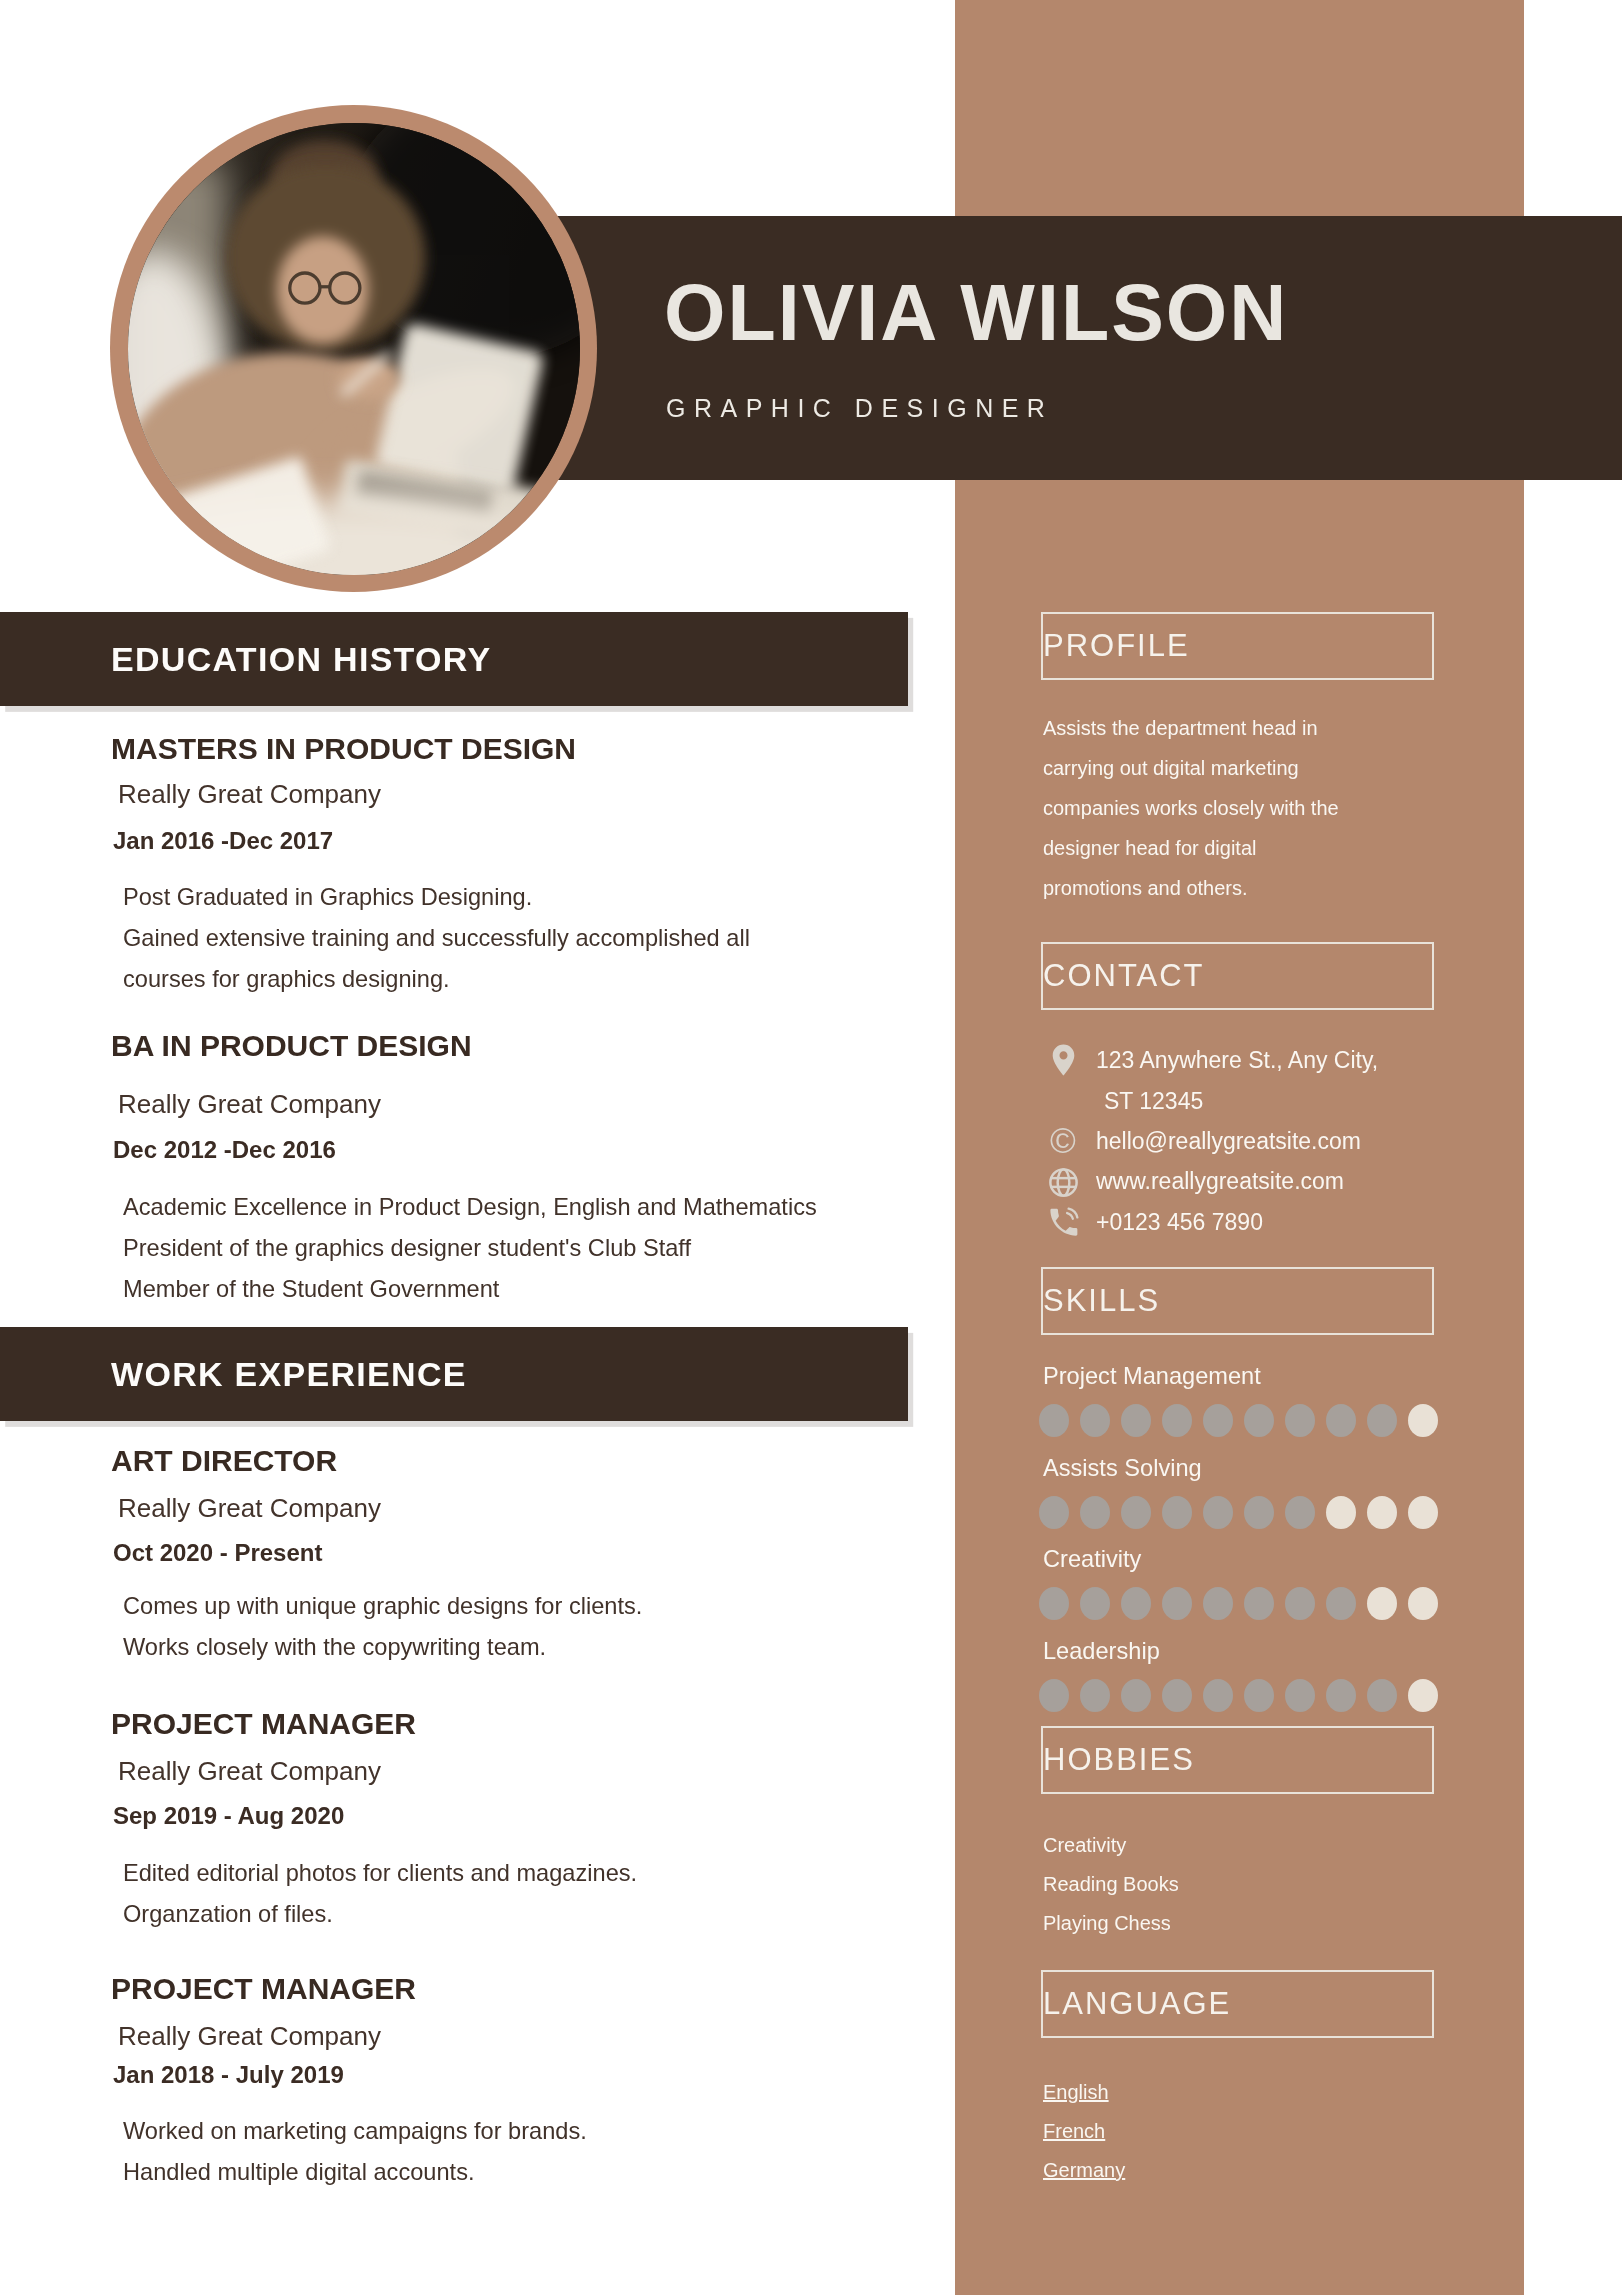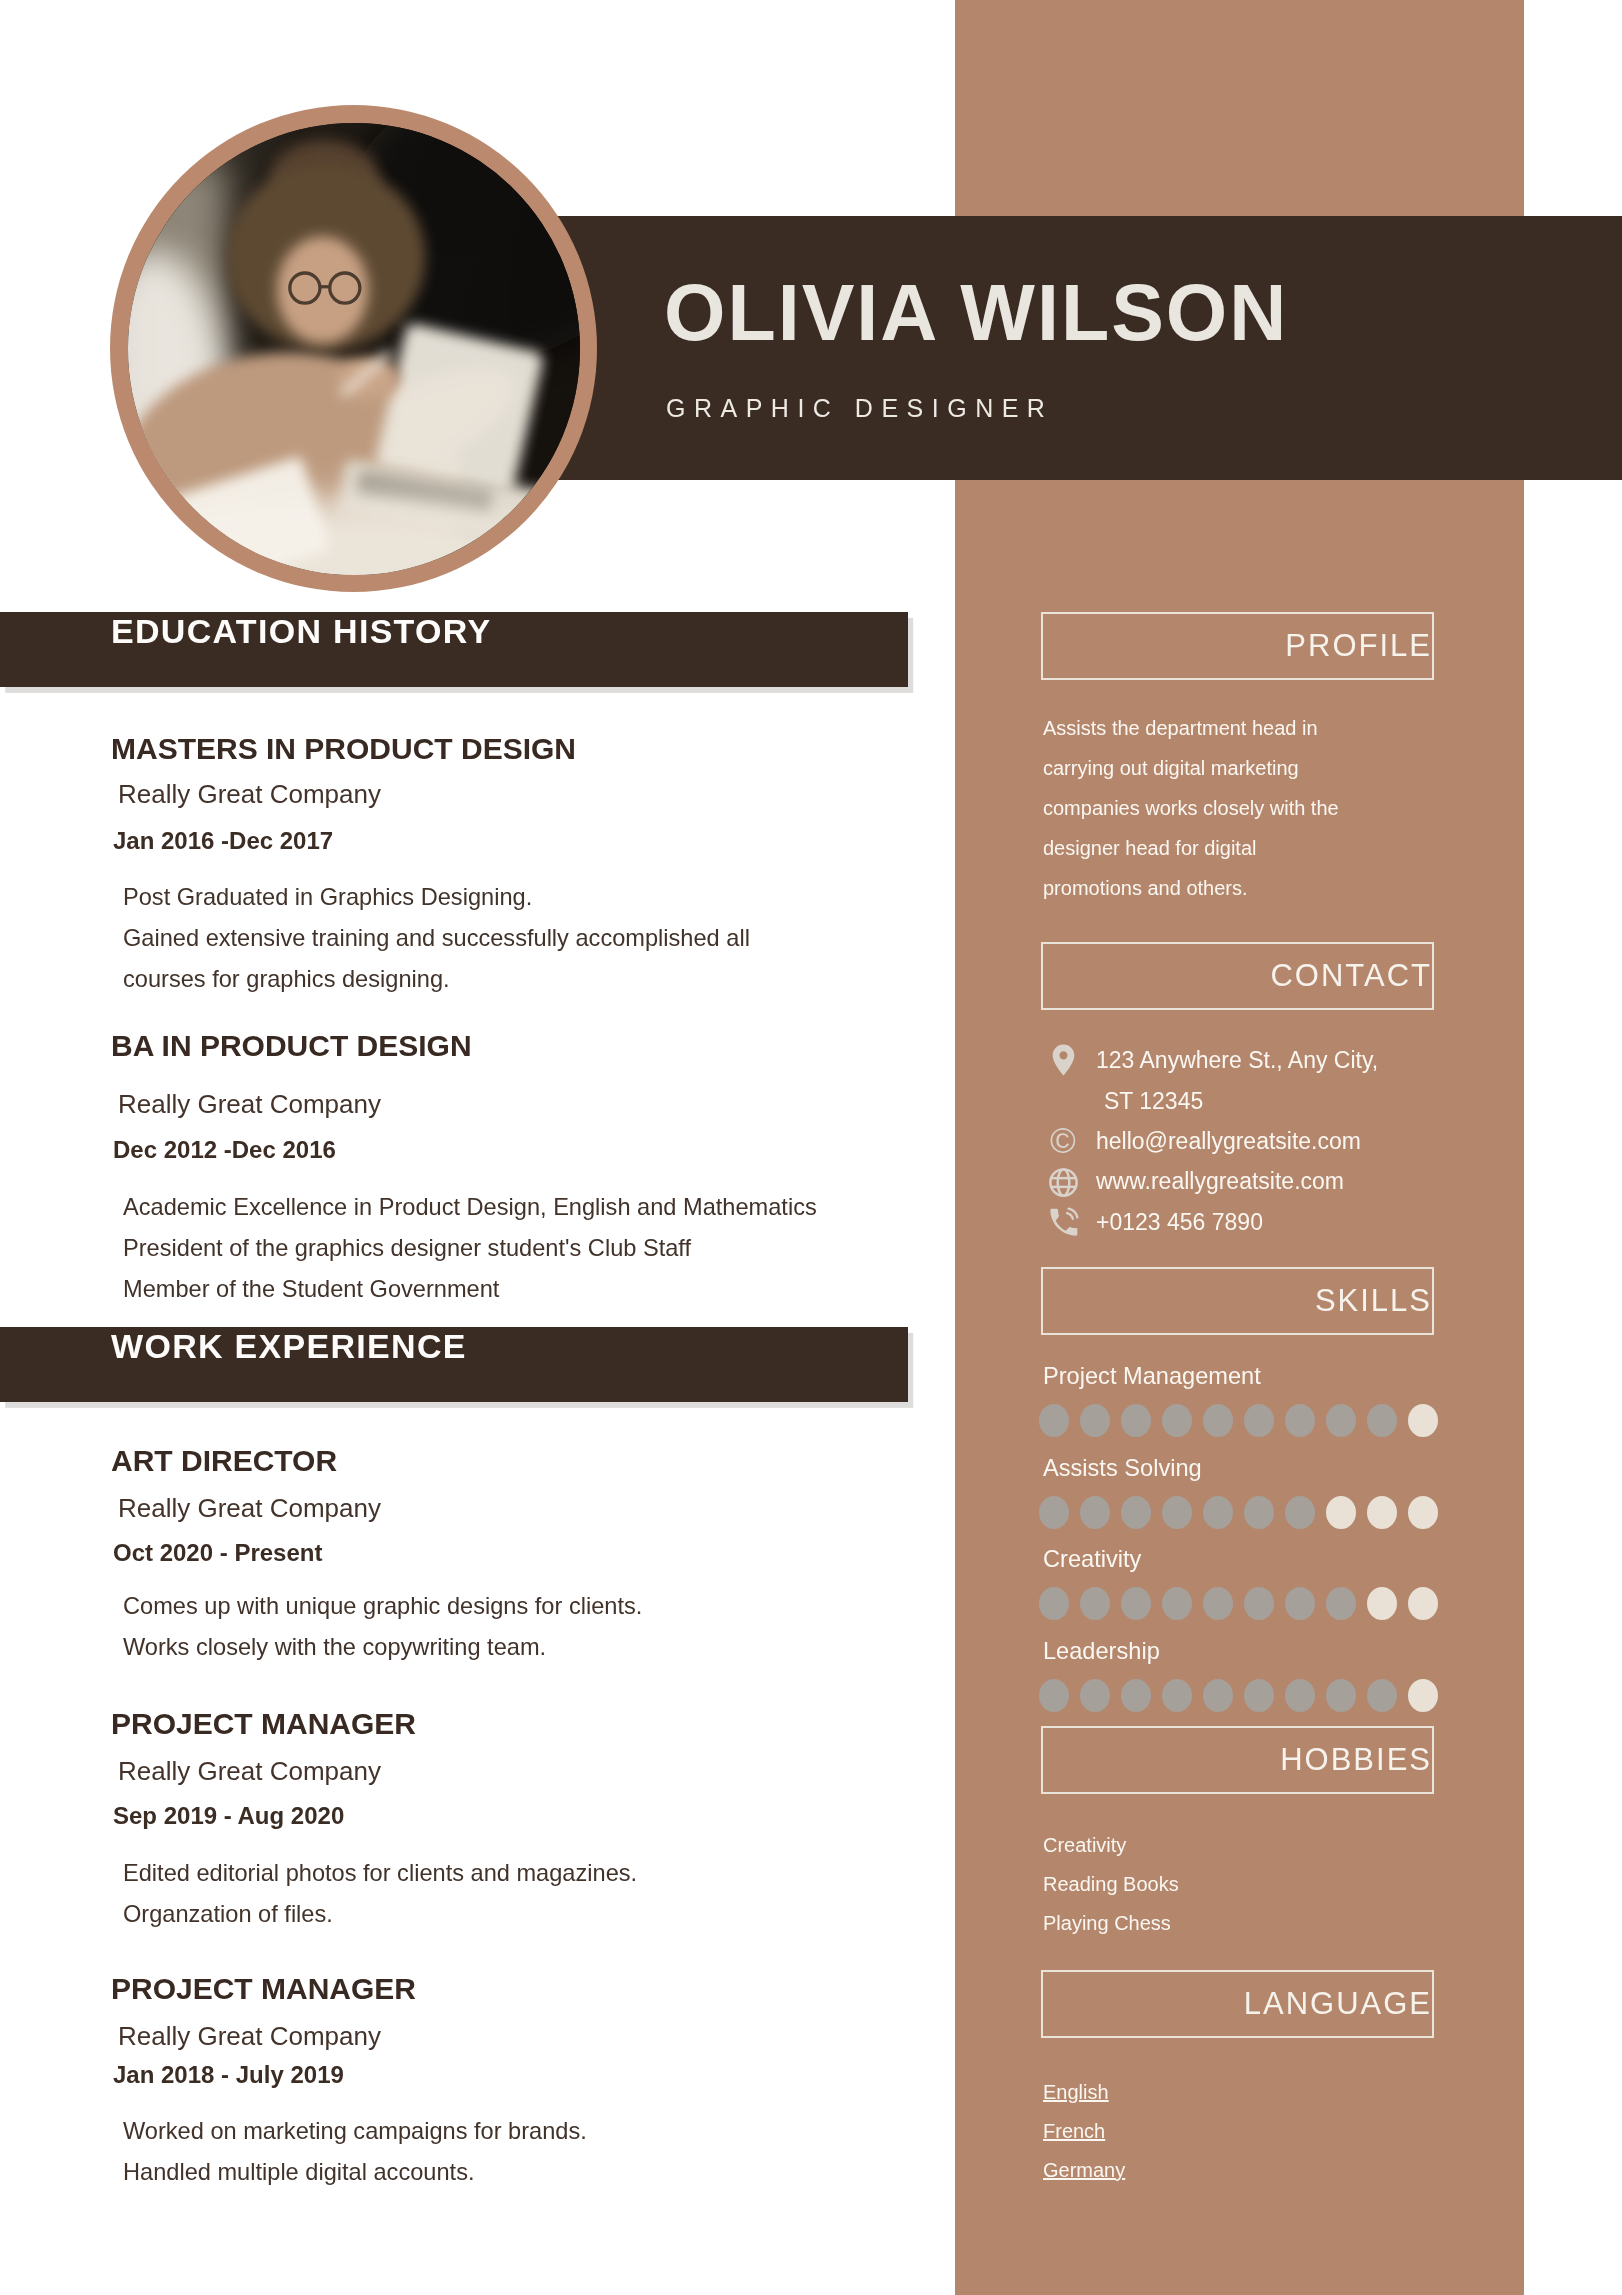--- a/index.html
+++ b/index.html
@@ -18,35 +18,35 @@
         letter-spacing:8.5px;color:#EDEAE4;white-space:nowrap;}
 
   
   .photo-ring{left:110px;top:105px;width:487px;height:487px;border-radius:50%;
         background:var(--ring,#BB8A6E);}
   .photo-clip{position:absolute;left:17.7px;top:17.7px;width:452px;height:452px;border-radius:50%;
         overflow:hidden;background:#241f19;}
   .photo-clip svg{display:block;}
 
   
-  .section-bar{left:0;height:75px;width:908px;background:var(--brown,#3A2C23);
-        display:flex;align-items:flex-start;box-shadow:5.2px 5.9px 0 rgba(59,45,35,0.16);}
+  .section-bar{left:0;height:94px;width:908px;background:var(--brown,#3A2C23);
+        display:flex;align-items:center;box-shadow:5.2px 5.9px 0 rgba(59,45,35,0.16);}
   .section-bar .bar-label{margin-left:111px;font-size:34px;font-weight:700;color:#FDFCFA;
         letter-spacing:1.3px;white-space:nowrap;}
   .edu-bar{top:612px;}
   .work-bar{top:1327px;}
 
   .item-title{left:111px;font-size:30px;font-weight:700;color:#382A22;white-space:nowrap;}
   .item-company{left:118px;font-size:26px;font-weight:400;color:#43332B;white-space:nowrap;}
   .item-dates{left:113px;font-size:24px;font-weight:700;color:#3B2C24;white-space:nowrap;}
   .item-body{left:113px;font-size:23.6px;line-height:41px;color:#41322A;white-space:nowrap;margin-left:10px;}
 
   
   .side-box{left:1041px;width:389px;height:64px;border:2px solid #E9E3DA;
-        display:flex;align-items:center;justify-content:flex-end;}
+        display:flex;align-items:center;justify-content:flex-start;}
   .side-box span{font-size:31px;color:#F6F2EC;letter-spacing:2px;white-space:nowrap;}
   .side-text{color:#FAF7F2;font-size:20px;white-space:nowrap;}
   .profile-lines{left:1043px;top:708px;line-height:40px;}
   .hobby-lines{left:1043px;top:1826px;line-height:39px;}
   .lang-lines{left:1043px;top:2073px;line-height:39px;text-decoration:underline;}
 
   
   .contact-icon{left:1044px;width:38px;display:flex;justify-content:center;color:#D9D3CB;}
   .contact-text{left:1096px;font-size:23px;color:#FAF7F2;white-space:nowrap;line-height:41px;}
   .copyright-glyph{font-size:35px;line-height:35px;color:#D9D3CB;font-family:"Liberation Sans",sans-serif;}

